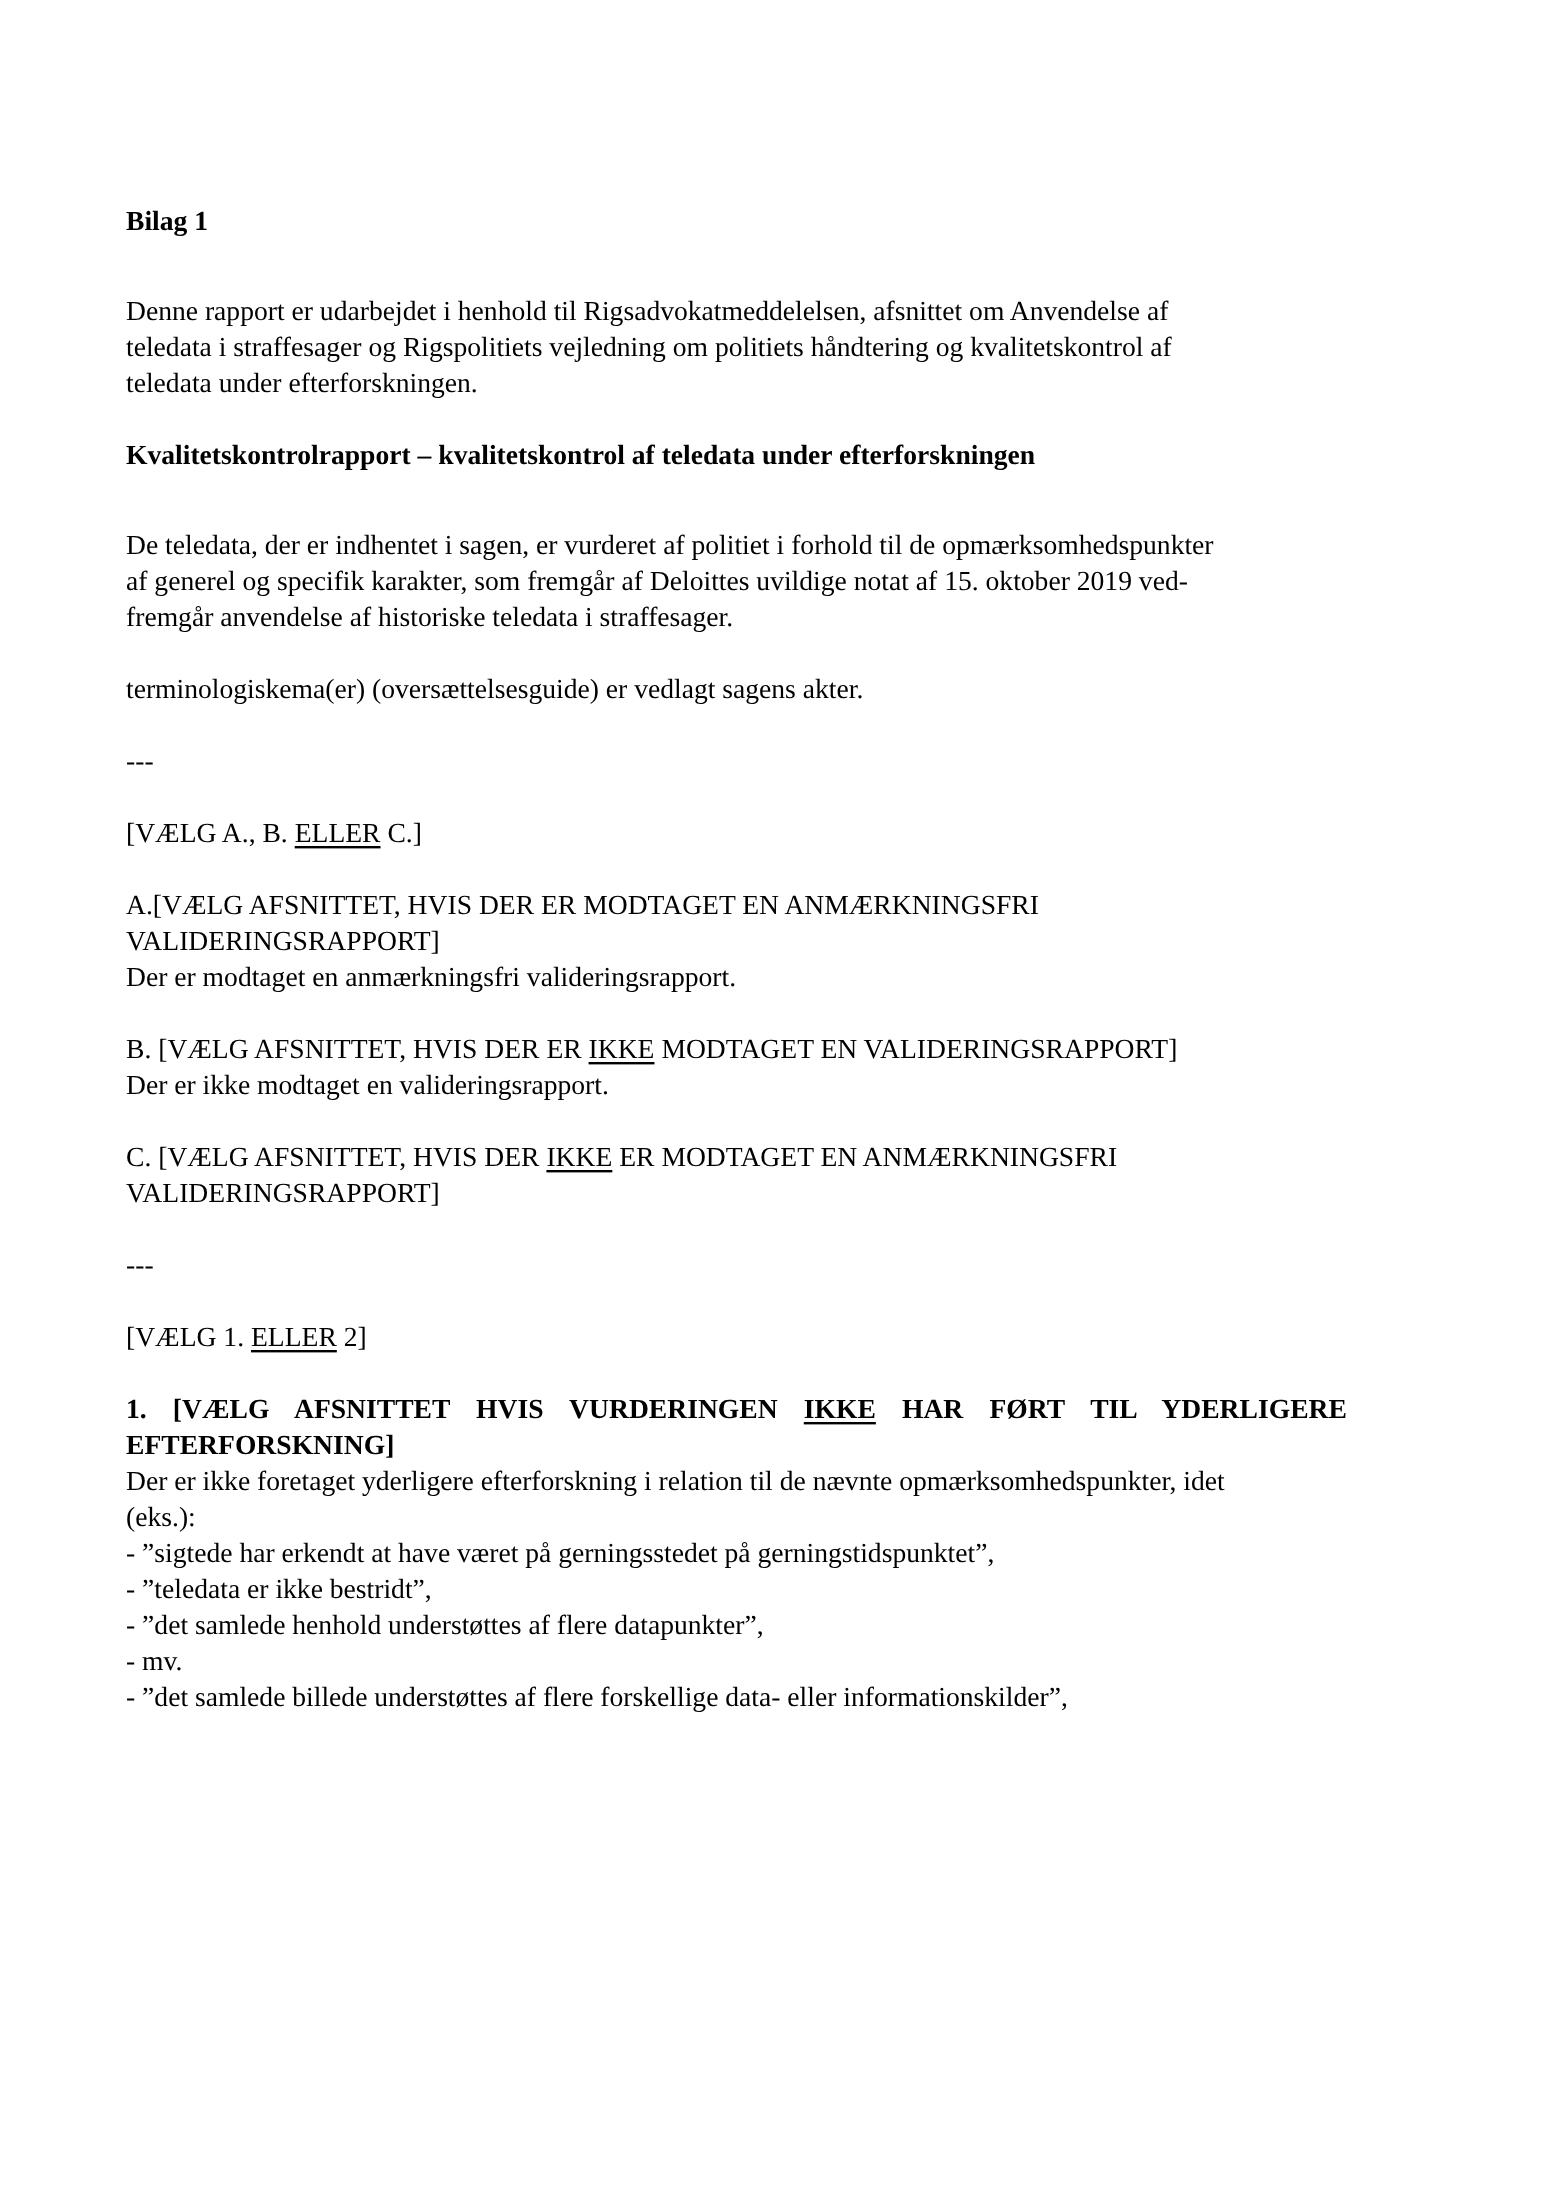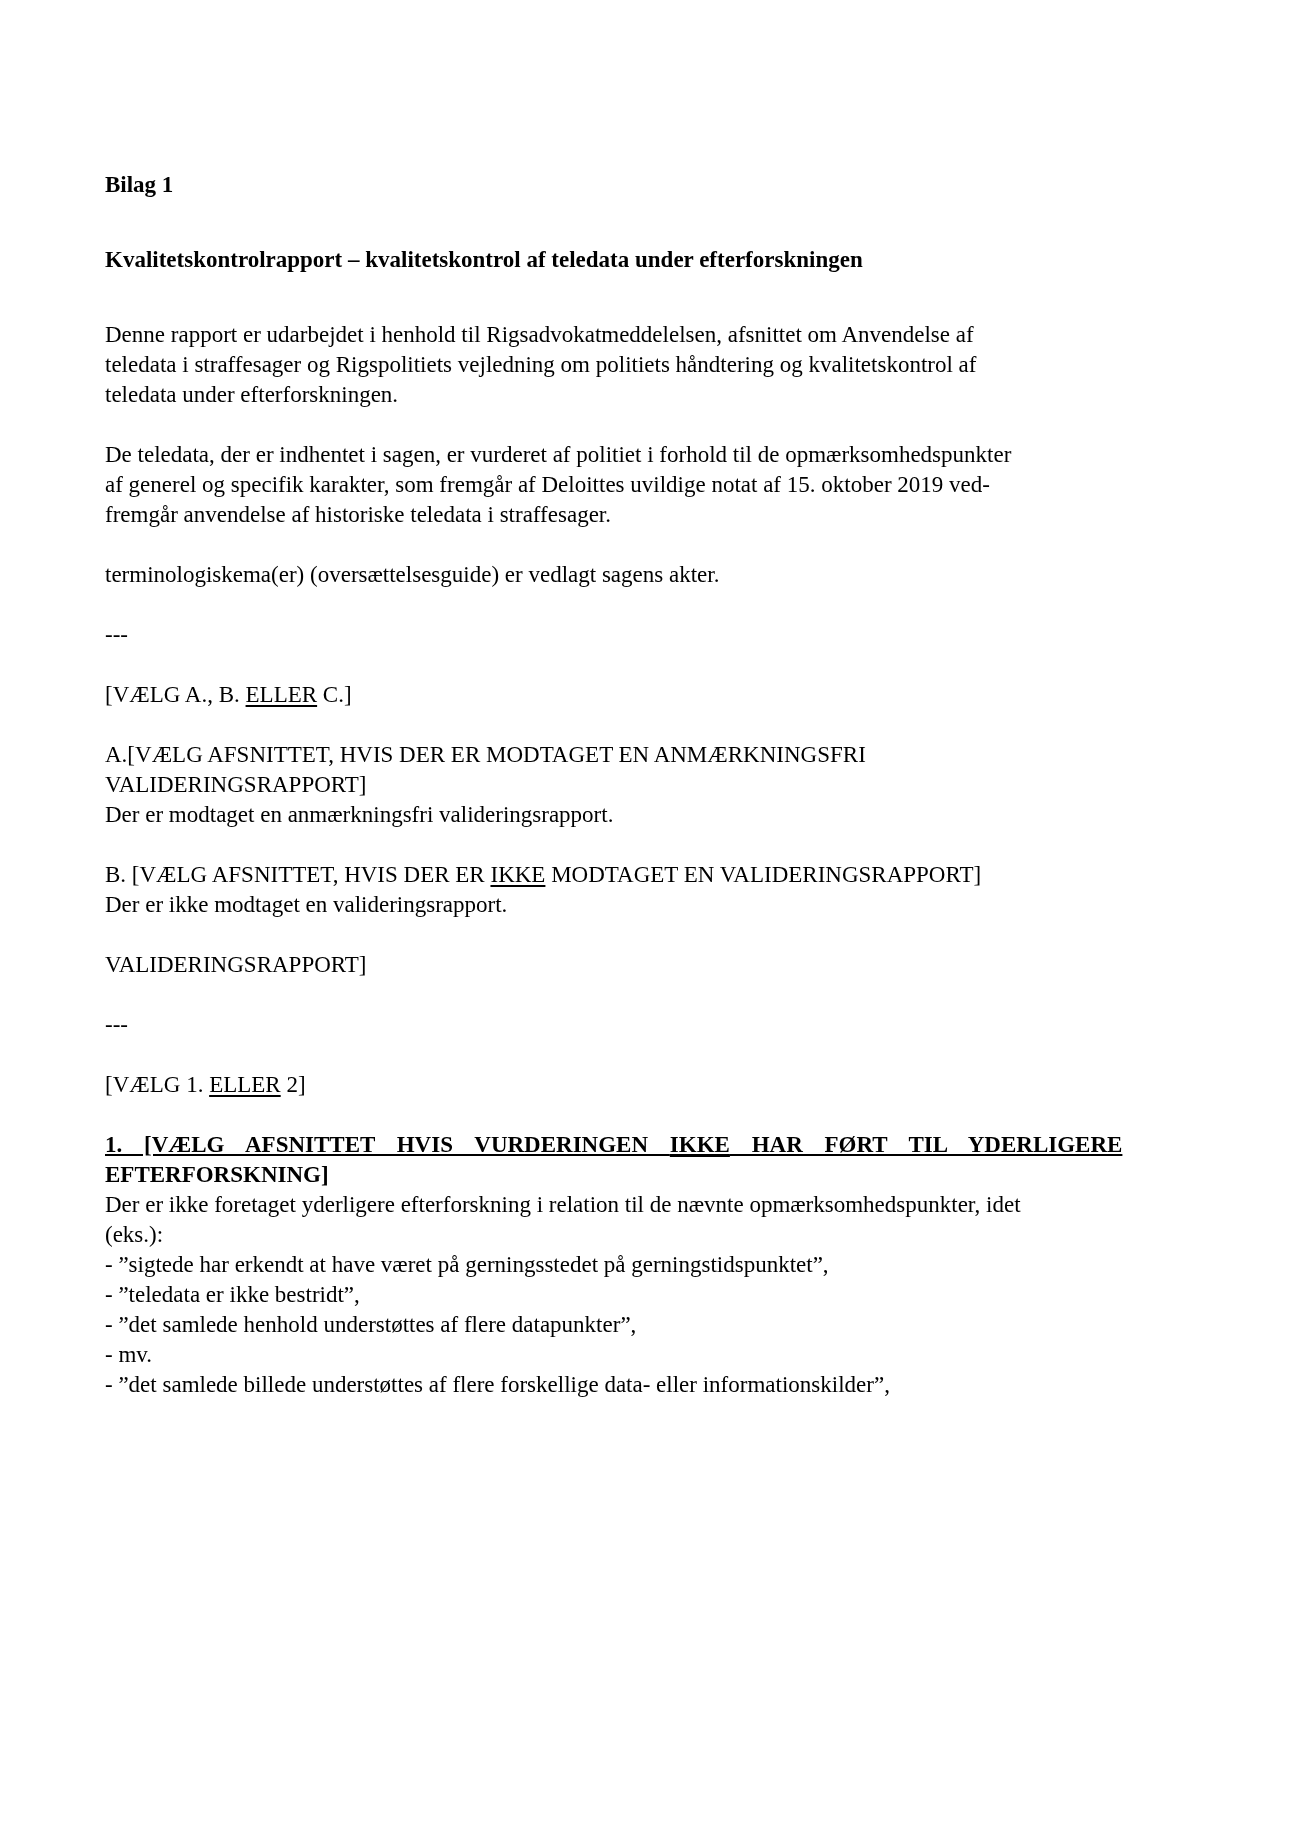--- a/index.html
+++ b/index.html
@@ -22,38 +22,38 @@
     top: 170px;
     width: 1105px;
     font-size: 23px;
     line-height: 30px;
   }
   .block { margin: 0 0 30px 0; }
   .block.mb-lg { margin-bottom: 45px; }
   .block.compact { margin-bottom: 0; }
   .bold { font-weight: 700; }
   .line { white-space: nowrap; }
-  .line.justify { word-spacing: 16px; text-decoration: underline; }
+  .line.justify { word-spacing: 16px; }
   .u { text-decoration: underline; text-underline-offset: 3px; }
 </style>
 </head>
 <body>
 
 <div class="page">
   <div class="content">
       <div class="block bold mb-lg">
         <div class="line"><span>Bilag 1</span></div>
       </div>
-      <div class="block bold mb-lg">
-        <div class="line"><span>Kvalitetskontrolrapport – kvalitetskontrol af teledata under efterforskningen</span></div>
-      </div>
       <div class="block">
         <div class="line"><span>Denne rapport er udarbejdet i henhold til Rigsadvokatmeddelelsen, afsnittet om Anvendelse af</span></div>
         <div class="line"><span>teledata i straffesager og Rigspolitiets vejledning om politiets håndtering og kvalitetskontrol af</span></div>
         <div class="line"><span>teledata under efterforskningen.</span></div>
+      </div>
+      <div class="block bold mb-lg">
+        <div class="line"><span>Kvalitetskontrolrapport – kvalitetskontrol af teledata under efterforskningen</span></div>
       </div>
       <div class="block">
         <div class="line"><span>De teledata, der er indhentet i sagen, er vurderet af politiet i forhold til de opmærksomhedspunkter</span></div>
         <div class="line"><span>af generel og specifik karakter, som fremgår af Deloittes uvildige notat af 15. oktober 2019 ved-</span></div>
         <div class="line"><span>fremgår anvendelse af historiske teledata i straffesager.</span></div>
       </div>
       <div class="block">
         <div class="line"><span>terminologiskema(er) (oversættelsesguide) er vedlagt sagens akter.</span></div>
       </div>
       <div class="block">
@@ -65,20 +65,21 @@
       <div class="block">
         <div class="line"><span>A.[VÆLG AFSNITTET, HVIS DER ER MODTAGET EN ANMÆRKNINGSFRI</span></div>
         <div class="line"><span>VALIDERINGSRAPPORT]</span></div>
         <div class="line"><span>Der er modtaget en anmærkningsfri valideringsrapport.</span></div>
       </div>
       <div class="block">
         <div class="line"><span>B. [VÆLG AFSNITTET, HVIS DER ER </span><span class="u">IKKE</span><span> MODTAGET EN VALIDERINGSRAPPORT]</span></div>
         <div class="line"><span>Der er ikke modtaget en valideringsrapport.</span></div>
       </div>
       <div class="block">
+        <div class="line"><span>C. [VÆLG AFSNITTET, HVIS DER </span><span class="u">IKKE</span><span> ER MODTAGET EN ANMÆRKNINGSFRI</span></div>
         <div class="line"><span>VALIDERINGSRAPPORT]</span></div>
       </div>
       <div class="block">
         <div class="line"><span>---</span></div>
       </div>
       <div class="block">
         <div class="line"><span>[VÆLG 1. </span><span class="u">ELLER</span><span> 2]</span></div>
       </div>
       <div class="block bold compact">
         <div class="line justify"><span>1. [VÆLG AFSNITTET HVIS VURDERINGEN </span><span class="u">IKKE</span><span> HAR FØRT TIL YDERLIGERE</span></div>

